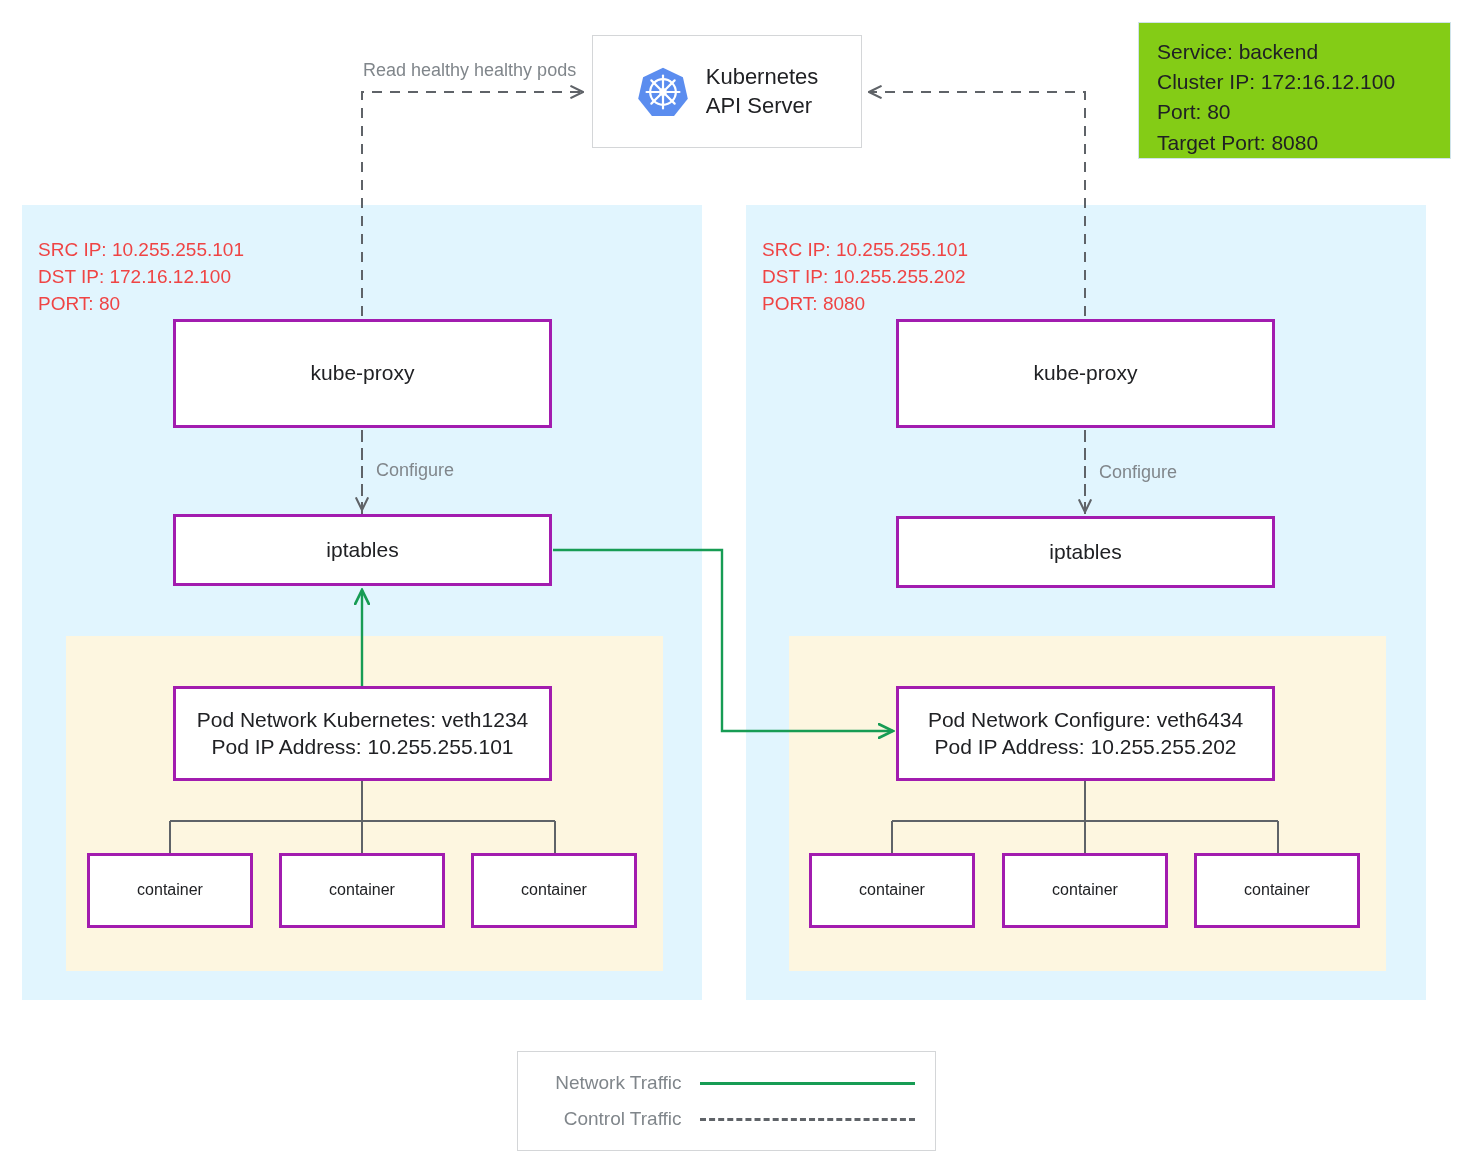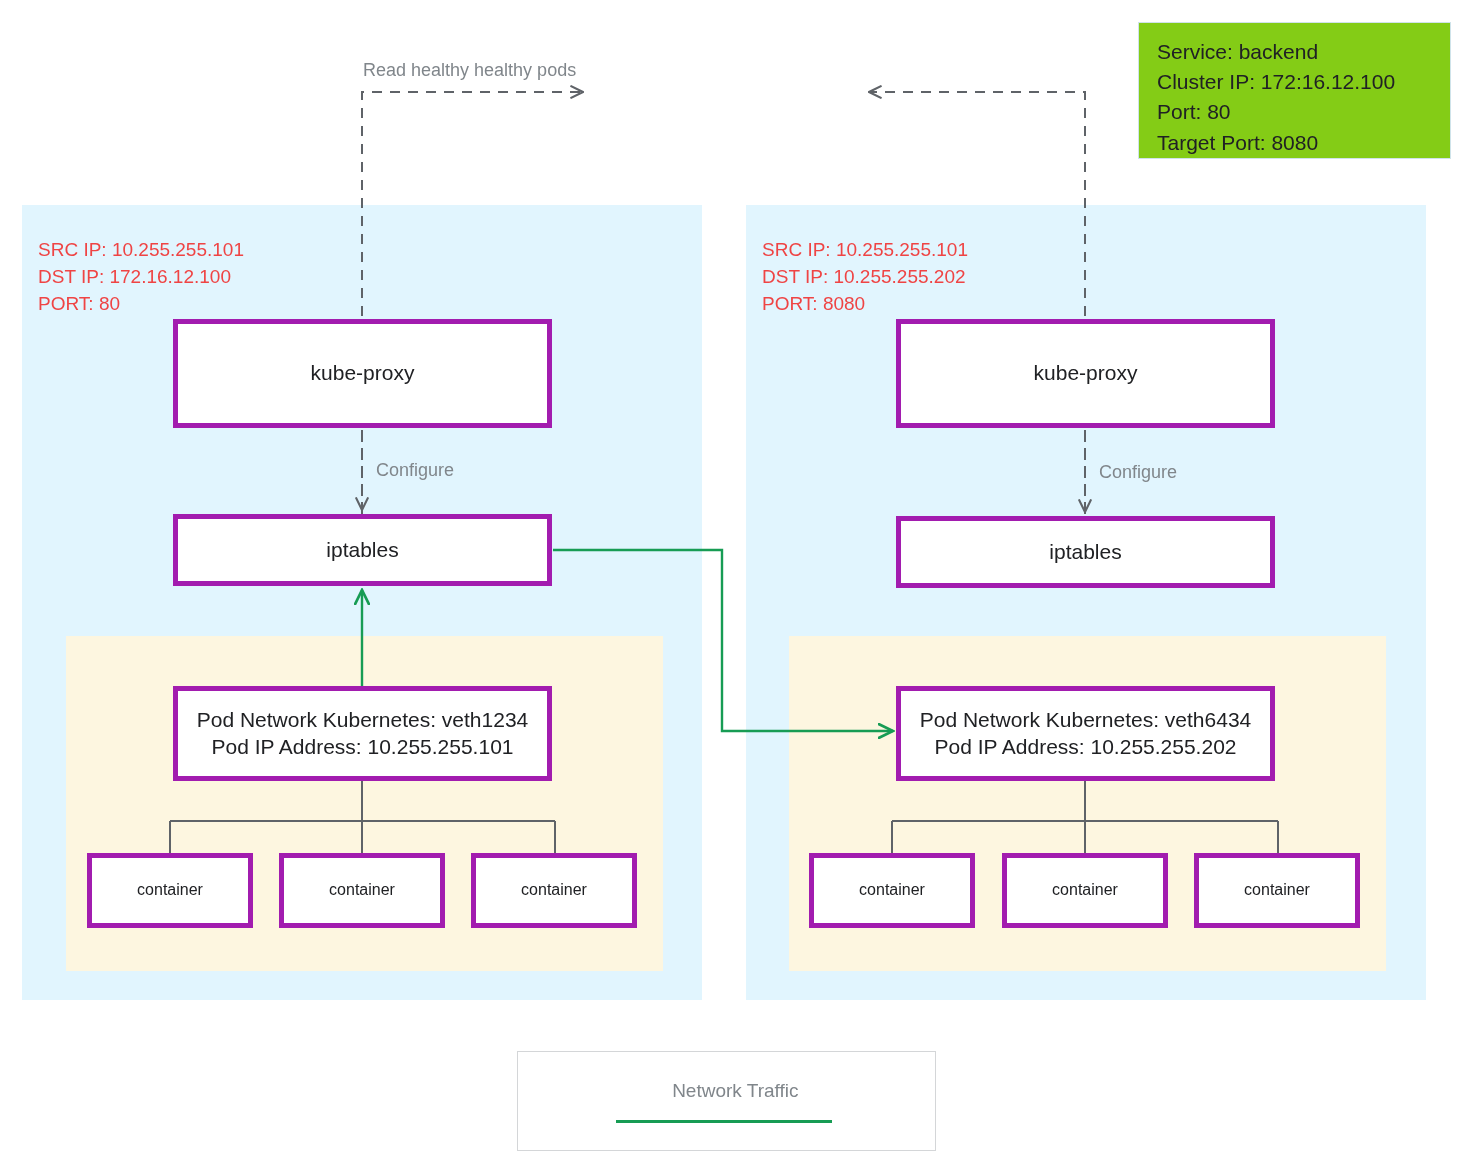--- a/index.html
+++ b/index.html
@@ -26,21 +26,21 @@
   .node-panel {
     background: #e1f5fe;
   }
   
   .pod-panel {
     background: #fdf6e0;
   }
   
   .box {
     background: #ffffff;
-    border: 5px solid #a21caf;
+    border: 3px solid #a21caf;
     display: flex;
     align-items: center;
     justify-content: center;
     text-align: center;
     color: #202124;
     font-size: 21px;
     line-height: 1.28;
   }
   .box.small { font-size: 16px; }
 
@@ -99,21 +99,20 @@
   
   .legend {
     background: #ffffff;
     border: 1px solid #d4d6d8;
   }
   .legend-row {
     display: flex;
     align-items: center;
     justify-content: flex-end;
     gap: 18px;
-    flex-direction: column;
   }
   .legend-label {
     color: #80868b;
     font-size: 19px;
     text-align: right;
     width: 150px;
   }
   .legend-swatch { width: 216px; height: 3px; }
 </style>
 </head>
@@ -148,20 +147,41 @@
 
     <path d="M 553 550 L 722 550 L 722 731 L 893 731" fill="none" stroke="#179c54" stroke-width="2.4" marker-end="url(#arrow-green)"></path>
 
     <path d="M 362 781 L 362 821 M 170 821 L 555 821
              M 170 821 L 170 853 M 362 821 L 362 853 M 555 821 L 555 853" fill="none" stroke="#5f6368" stroke-width="2"></path>
 
     <path d="M 1085 781 L 1085 821 M 892 821 L 1278 821
              M 892 821 L 892 853 M 1085 821 L 1085 853 M 1278 821 L 1278 853" fill="none" stroke="#5f6368" stroke-width="2"></path>
   </svg>
 
+  <div class="abs api-box" style="left:592px; top:35px; width:270px; height:113px;">
+    <span style="flex:none;">
+      <svg class="k8s-logo" viewBox="0 0 64 64" xmlns="http://www.w3.org/2000/svg">
+        <path d="M32 3.2 L55.6 14.6 L61.4 40.1 L45.1 60.5 L18.9 60.5 L2.6 40.1 L8.4 14.6 Z" fill="#5b8def"></path>
+        <g fill="none" stroke="#ffffff" stroke-width="2.6" stroke-linecap="round">
+          <circle cx="32" cy="32" r="15.2"></circle>
+          <circle cx="32" cy="32" r="4.6" fill="#ffffff" stroke="none"></circle>
+          <line x1="32" y1="12.5" x2="32" y2="27"></line>
+          <line x1="32" y1="37" x2="32" y2="51.5"></line>
+          <line x1="12.5" y1="32" x2="27" y2="32"></line>
+          <line x1="37" y1="32" x2="51.5" y2="32"></line>
+          <line x1="18.2" y1="18.2" x2="28.5" y2="28.5"></line>
+          <line x1="35.5" y1="35.5" x2="45.8" y2="45.8"></line>
+          <line x1="45.8" y1="18.2" x2="35.5" y2="28.5"></line>
+          <line x1="28.5" y1="35.5" x2="18.2" y2="45.8"></line>
+        </g>
+      </svg>
+    </span>
+    <span class="api-label">Kubernetes
+API Server</span>
+  </div>
 
   <div class="abs service-box" style="left:1138px; top:22px; width:313px; height:137px;">Service: backend
 Cluster IP: 172:16.12.100
 Port: 80
 Target Port: 8080</div>
 
   <div class="abs edge-label" style="left:363px; top:60px;">Read healthy healthy pods</div>
   <div class="abs edge-label" style="left:376px; top:460px;">Configure</div>
   <div class="abs edge-label" style="left:1099px; top:462px;">Configure</div>
 
@@ -198,36 +218,40 @@
 
   <div class="abs box" style="left:896px; top:319px; width:379px; height:109px;">
     <span>kube-proxy</span>
   </div>
 
   <div class="abs box" style="left:896px; top:516px; width:379px; height:72px;">
     <span>iptables</span>
   </div>
 
   <div class="abs box" style="left:896px; top:686px; width:379px; height:95px;">
-    <span style="white-space:pre-line;">Pod Network Kubernetes: veth6434
+    <span style="white-space:pre-line;">Pod Network Configure: veth6434
 Pod IP Address: 10.255.255.202</span>
   </div>
 
   <div class="abs box small" style="left:809px; top:853px; width:166px; height:75px;">
     <span>container</span>
   </div>
   <div class="abs box small" style="left:1002px; top:853px; width:166px; height:75px;">
     <span>container</span>
   </div>
   <div class="abs box small" style="left:1194px; top:853px; width:166px; height:75px;">
     <span>container</span>
   </div>
 
   <div class="abs legend" style="left:517px; top:1051px; width:419px; height:100px;
               display:flex; flex-direction:column; justify-content:center; gap:14px;
               padding:0 20px 0 14px;">
     <div class="legend-row">
       <span class="legend-label">Network Traffic</span>
       <span class="legend-swatch" style="background:#179c54;"></span>
     </div>
+    <div class="legend-row">
+      <span class="legend-label">Control Traffic</span>
+      <span class="legend-swatch" style="background:transparent; height:0; border-top:3px dashed #5f6368;"></span>
+    </div>
   </div>
 
 </div>
 
 </body></html>

